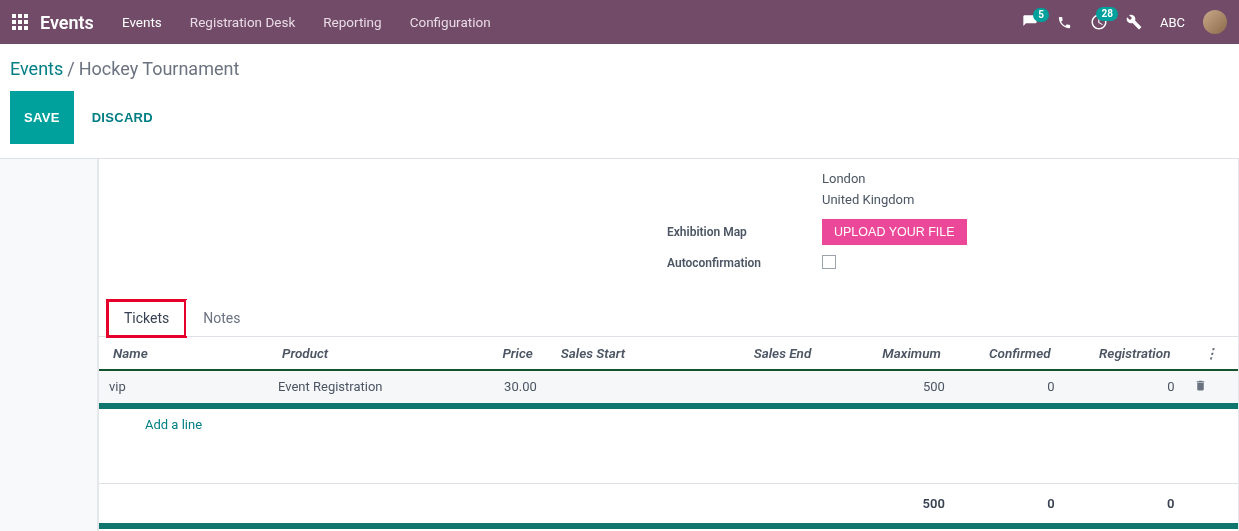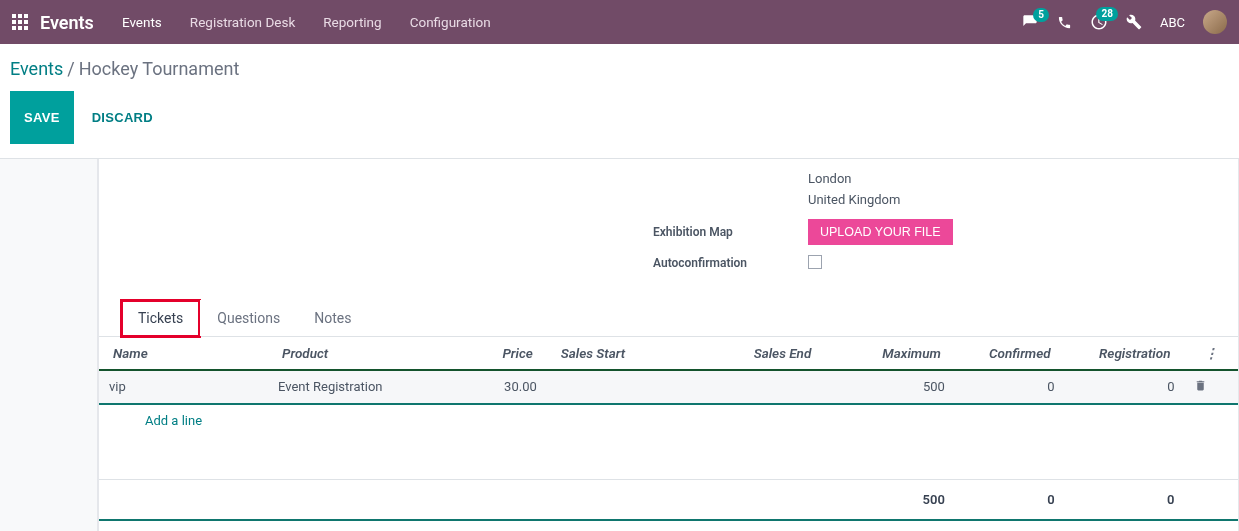--- a/index.html
+++ b/index.html
@@ -18,36 +18,36 @@
 .breadcrumb-bar { padding: 14px 10px 8px; }
 .breadcrumb { font-size: 18px; color: #6b7280; }
 .breadcrumb a { color: #017e84; text-decoration: none; }
 .breadcrumb .sep { color: #6b7280; margin: 0 4px; }
 .action-bar { padding: 4px 10px 14px; display: flex; align-items: center; gap: 18px; }
 .btn-primary { background: #00a09d; color: #fff; border: none; padding: 19px 14px; font-weight: 700; font-size: 13px; cursor: pointer; letter-spacing: 0.3px; }
 .btn-link { color: #017e84; background: none; border: none; font-weight: 700; font-size: 13px; cursor: pointer; letter-spacing: 0.3px; }
 .main-wrap { display: flex; border-top: 1px solid #dee2e6; }
 .side-gutter { width: 98px; background: #f8f9fa; border-right: 1px solid #e5e7eb; min-height: 400px; }
 .sheet { flex: 1; background: #fff; padding: 10px 0 0; border-left:1px solid #e5e7eb; border-right:1px solid #e5e7eb; }
-.form-area { padding: 0 14px 18px; }
+.form-area { padding: 0 8px 18px; margin-left: 20px; }
 .form-row { display: flex; align-items: center; margin-bottom: 10px; }
 .right-col { margin-left: 540px; width: 560px; }
 .form-label { width: 155px; font-weight: 600; color: #4b5563; font-size: 12px; }
 .form-value { flex: 1; color: #4b5563; }
 .addr { margin-left: 695px; color: #4b5563; line-height: 1.6; margin-bottom: 8px; }
 .btn-upload { background: #ec4899; color: #fff; border: none; padding: 6px 12px; font-weight: 400; font-size: 12.5px; cursor: pointer; }
 .chk { width: 14px; height: 14px; border: 1px solid #9ca3af; display: inline-block; background:#fff; }
-.tabs { display: flex; border-bottom: 1px solid #dee2e6; padding-left: 22px; }
+.tabs { display: flex; border-bottom: 1px solid #dee2e6; padding-left: 8px; }
 .tab { padding: 9px 16px; color: #6b7280; cursor: pointer; border: 1px solid transparent; background: #fff; font-size: 14px; }
 .tab.active { border: 1px solid #dee2e6; border-bottom-color: #fff; margin-bottom: -1px; color: #374151; }
 .tab-hi { outline: 3px solid #e4002b; outline-offset: -2px; }
 .table { width: 100%; border-collapse: collapse; }
 .table th { text-align: left; font-weight: 600; color: #4b5563; padding: 8px 14px; border-bottom: 2px solid #14532d; font-size: 13.5px; font-style: italic; }
 .table th.num, .table td.num { text-align: right; }
-.table td { padding: 8px 10px; border-bottom: 2px solid #0f766e; color: #4b5563; }
+.table td { padding: 8px 10px; border-bottom: 6px solid #0f766e; color: #4b5563; }
 .table tbody tr:first-child { background: #f6f7f9; }
 .trash { cursor: pointer; color: #6b7280; }
 .add-line { color: #017e84; cursor: pointer; padding: 8px 10px; display: inline-block; margin-left: 36px; }
 .kebab { cursor: pointer; color: #6b7280; font-weight:700; padding:0 6px; }
 .totals { border-top: 1px solid #dee2e6; }
 .totals td { font-weight: 600; color: #374151; padding: 12px 10px; }
 .spacer-row td { height: 44px; border-bottom: 1px solid #dee2e6; }
 </style>
 </head>
 <body>
@@ -124,21 +124,20 @@
         <div class="form-value"><button class="btn-upload">UPLOAD YOUR FILE</button></div>
       </div>
       <div class="form-row right-col">
         <div class="form-label">Autoconfirmation</div>
         <div class="form-value"><span class="chk"></span></div>
       </div>
     </div>
 
     <div class="tabs">
       <div class="tab active tab-hi">Tickets</div>
-      <div class="tab">Questions</div>
       <div class="tab">Notes</div>
     </div>
 
     <table class="table">
       <thead>
         <tr>
           <th style="width:170px">Name</th>
           <th style="width:180px">Product</th>
           <th class="num" style="width:100px">Price</th>
           <th style="width:140px">Sales Start</th>

